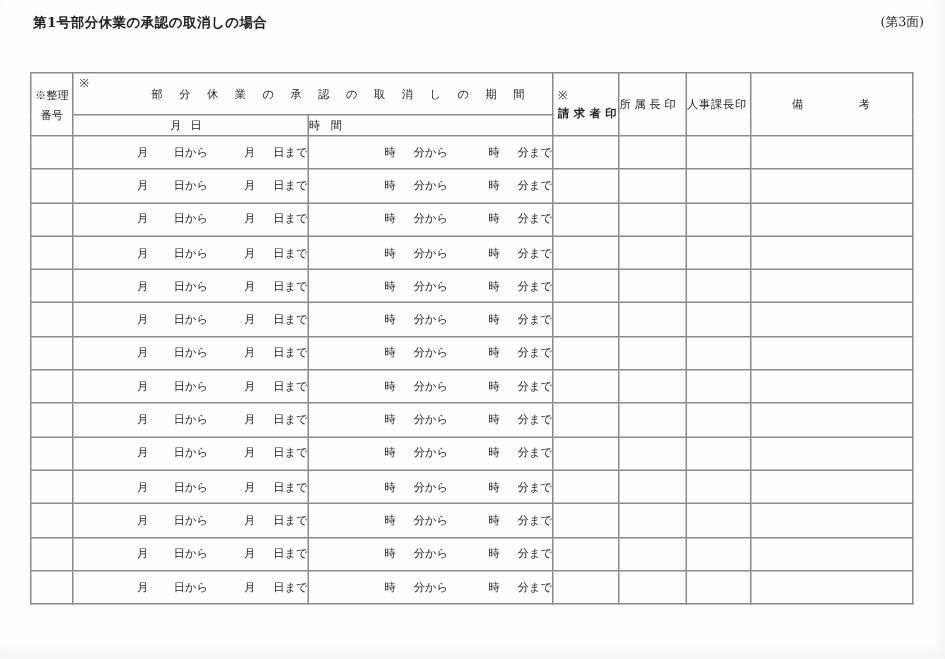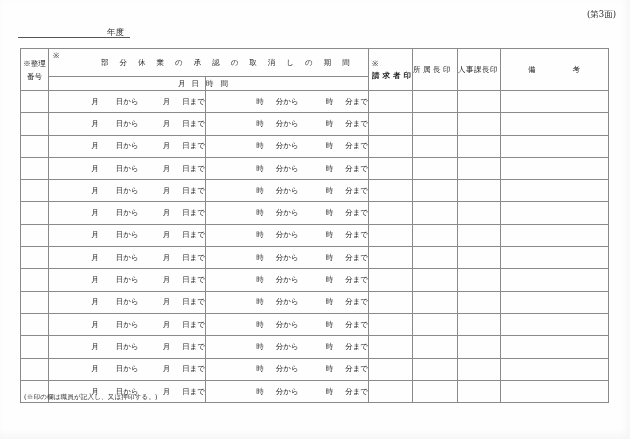--- a/index.html
+++ b/index.html
@@ -80,21 +80,21 @@
     left: 4px;
     top: 1px;
     font-size: 7.5px;
   }
   td.period-hdr .period-title {
     display: inline-block;
     padding-left: 52px;
     letter-spacing: 11px;
     font-size: 7.5px;
   }
-  td.date-hdr { text-align: right; letter-spacing: 6px; padding-left: 6px; }
+  td.date-hdr { text-align: center; letter-spacing: 6px; padding-left: 6px; }
   td.time-hdr { text-align: left; letter-spacing: 7px; padding-left: 13px; }
   td.requester-hdr { line-height: 12px; }
   td.requester-hdr .marker { display: block; text-align: left; padding-left: 3px; }
   td.requester-hdr .req-label { display: block; text-align: center; letter-spacing: 3px; padding-left: 3px; font-weight: bold; }
   td.supervisor-hdr { text-align: left; letter-spacing: 2.5px; padding-left: 2.5px; }
   td.hr-hdr { letter-spacing: 0.5px; }
   td.remarks-hdr { text-align: left; }
   td.remarks-hdr .remarks-label { display: inline-block; padding-left: 27px; letter-spacing: 37px; }
 
   td.date-cell { text-align: right; padding-right: 8px; margin-top: 12px; }
@@ -114,24 +114,22 @@
     letter-spacing: 0.2px;
     color: #2a2a2a;
     white-space: nowrap;
   }
 </style>
 </head>
 <body>
 
 <div class="sheet">
 
+  <div class="doc-title">第1号部分休業の承認の取消しの場合</div>
   <div class="sheet-label">(第3面)</div>
-  <div class="year-line">
-    <span>年度</span>
-  </div>
 
   <table class="form-table">
     <colgroup>
       <col style="width:28px">
       <col style="width:157px">
       <col style="width:163px">
       <col style="width:44px">
       <col style="width:45px">
       <col style="width:43px">
       <col style="width:108px">
@@ -337,15 +335,14 @@
           <span>時</span><span class="g1">分から</span><span class="g2">時</span><span class="g3">分まで</span>
         </td>
         <td></td>
         <td></td>
         <td></td>
         <td></td>
       </tr>
       </tbody>
   </table>
 
-  <div class="footnote">(※印の欄は職員が記入し、又は押印する。)</div>
 
 </div>
 
 </body></html>

